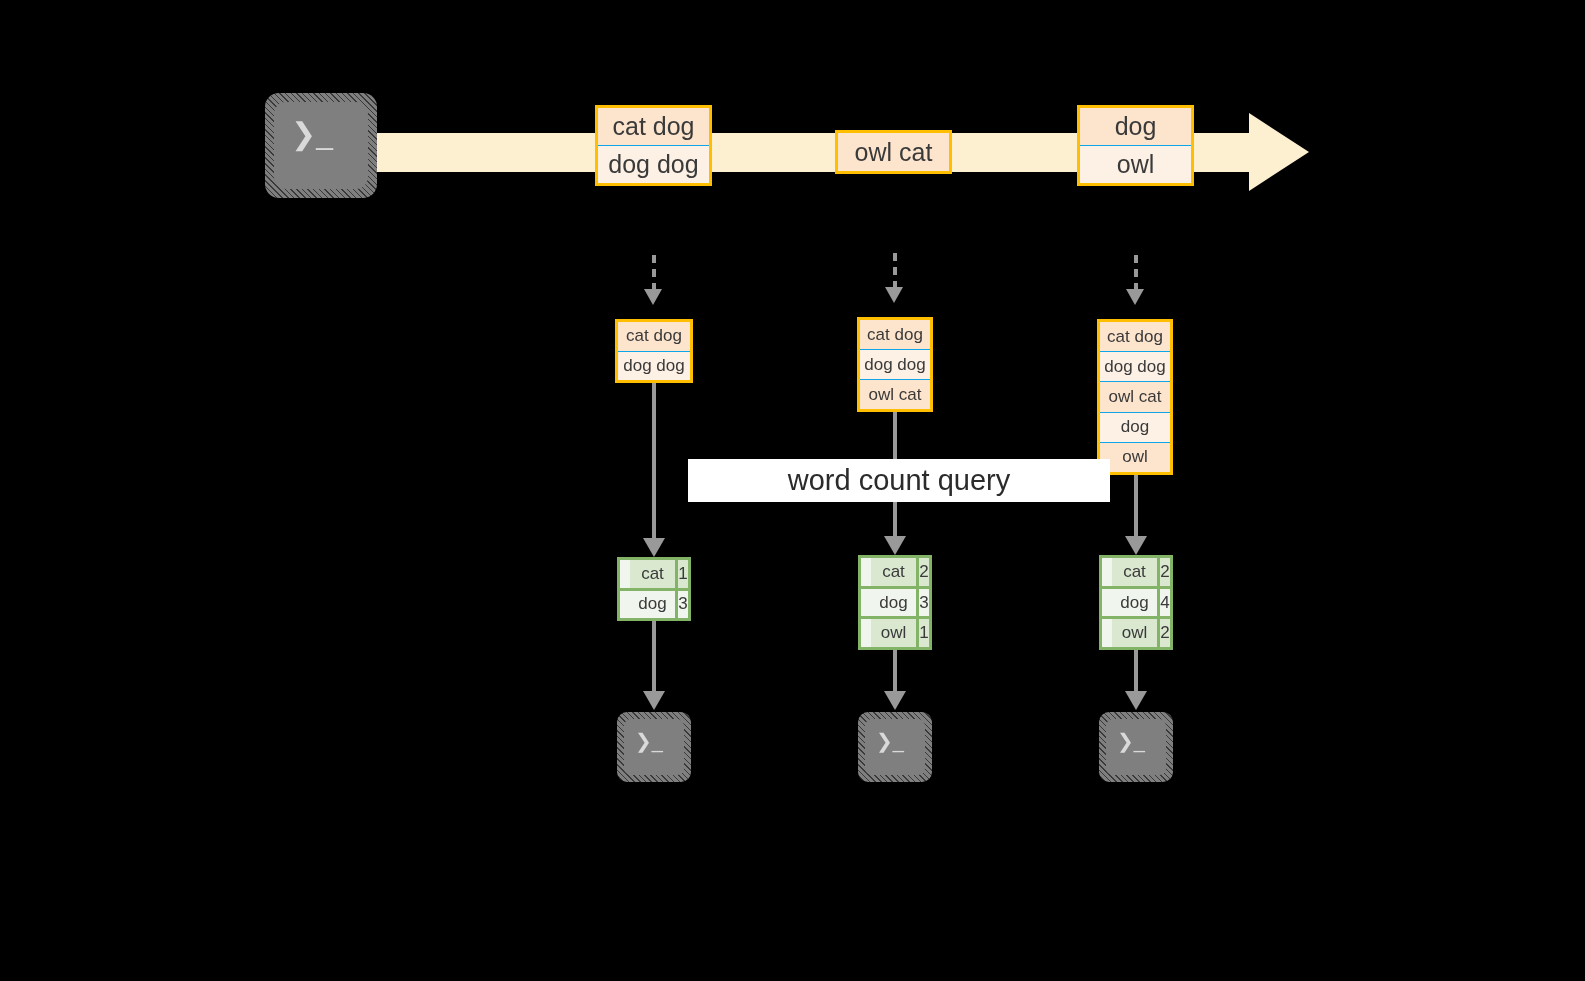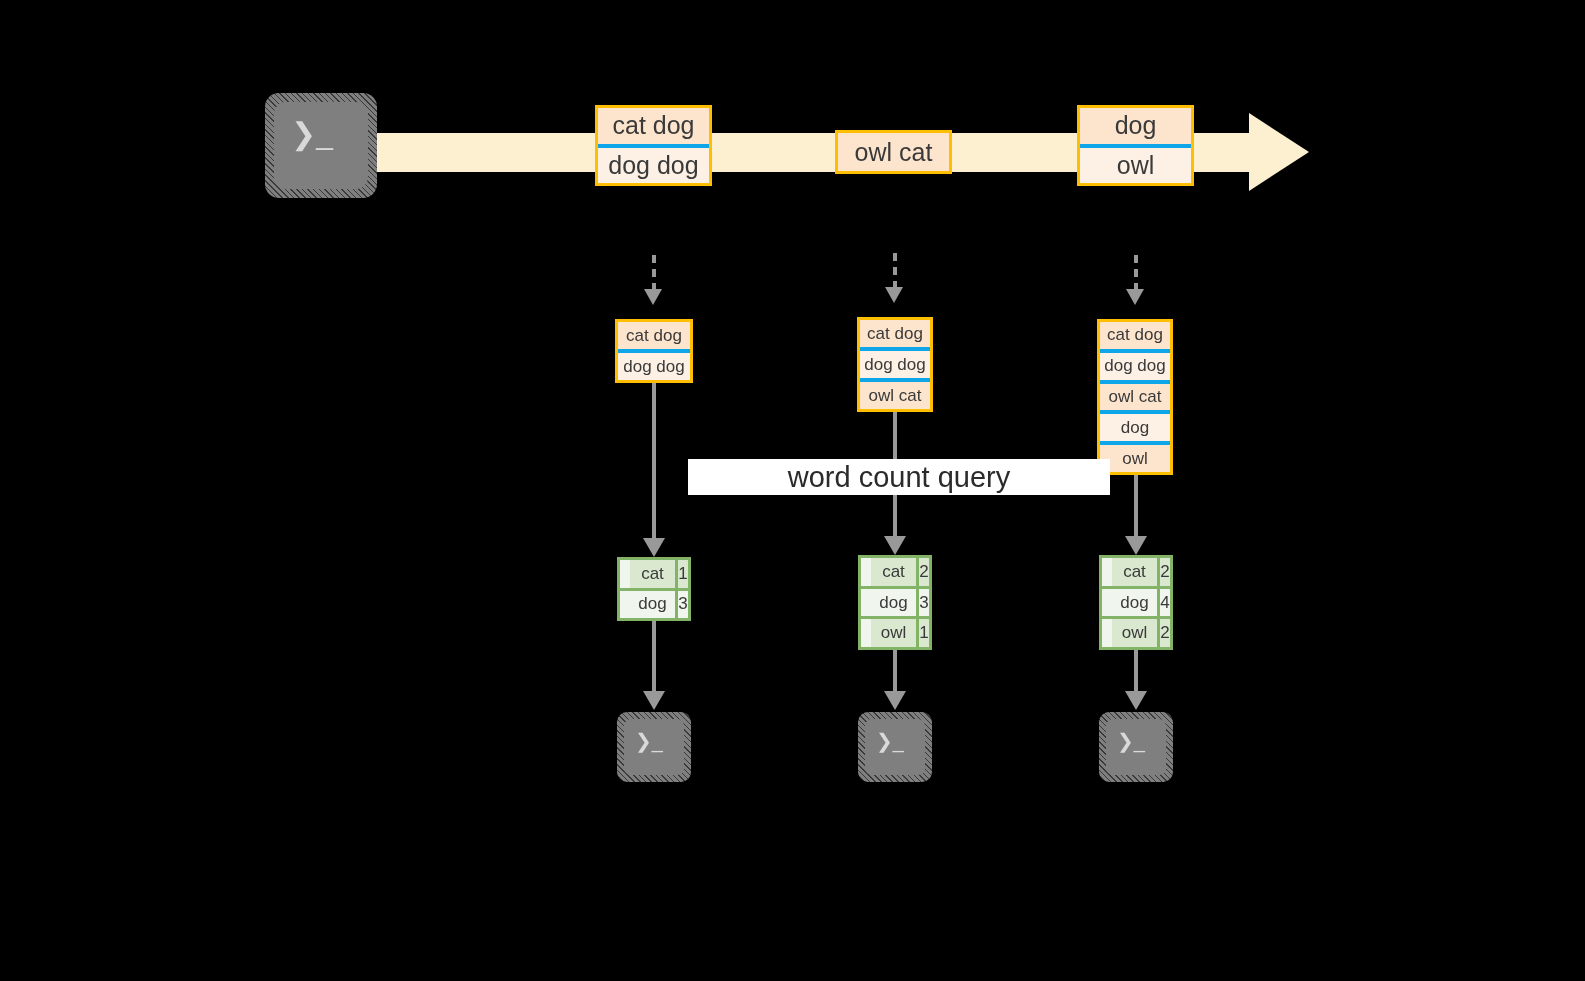--- a/index.html
+++ b/index.html
@@ -98,21 +98,21 @@
     flex: 1 1 auto;
     display: flex;
     align-items: center;
     justify-content: center;
     color: #3A3A3A;
     box-sizing: border-box;
     white-space: nowrap;
   }
   .obox .cell.dark  { background: #FCE4CD; }
   .obox .cell.light { background: #FDF1E5; }
-  .obox .cell + .cell { border-top: 4px solid #0ea5e9; }
+  .obox .cell + .cell { border-top: 1px solid #0ea5e9; }
 
   
   .obox.big .cell { font-size: 25px; }
   
   .obox.small .cell { font-size: 17px; }
 
   #tl-box-1 { left: 595px; top: 105px; width: 117px; height: 81px; }
   #tl-box-2 { left: 835px; top: 130px; width: 117px; height: 44px; }
   #tl-box-3 { left: 1077px; top: 105px; width: 117px; height: 81px; }
 
@@ -177,21 +177,21 @@
     border-right-width: 9px;
     border-top-width: 16px;
   }
 
   
   #query-banner {
     position: absolute;
     left: 688px;
     top: 459px;
     width: 422px;
-    height: 36px;
+    height: 43px;
     background: #FFFFFF;
     display: flex;
     align-items: center;
     justify-content: center;
     z-index: 5;
   }
   #query-banner-label {
     font-size: 29px;
     color: #2B2B2B;
     white-space: nowrap;

